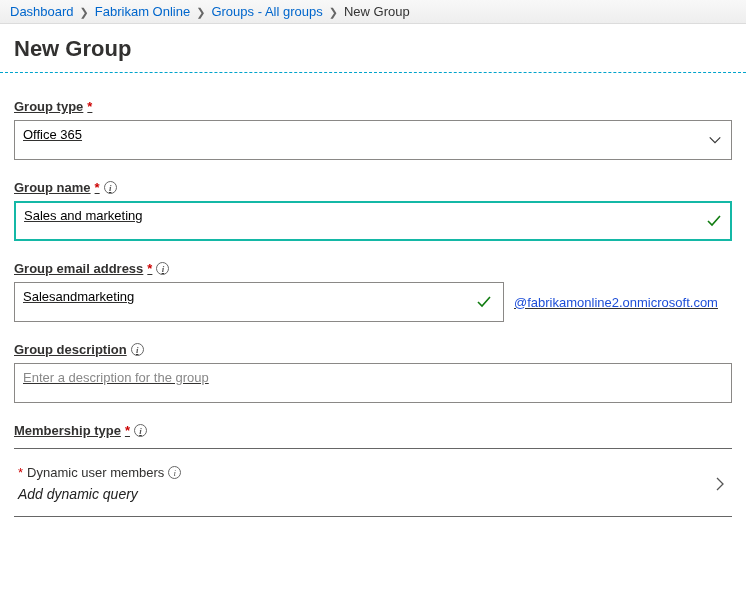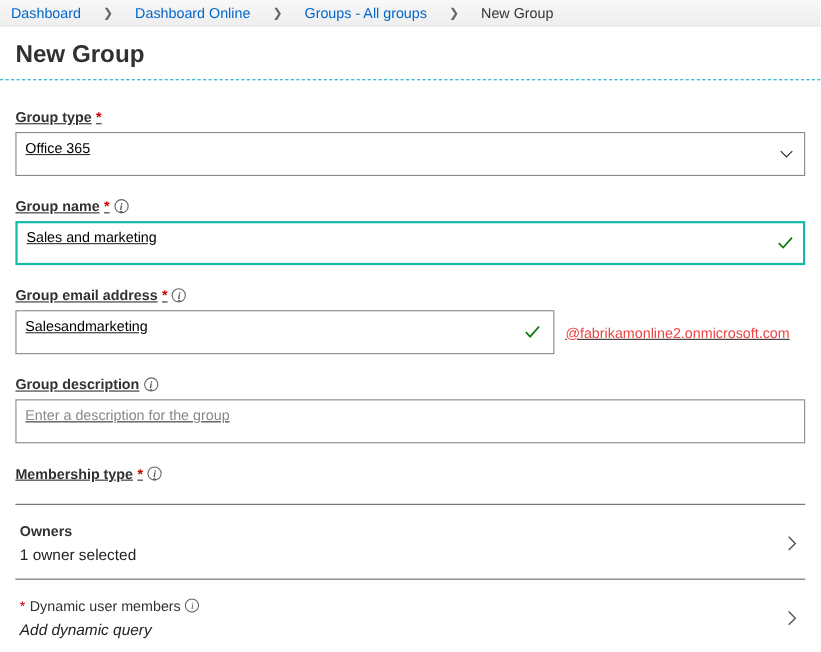--- a/index.html
+++ b/index.html
@@ -9,22 +9,22 @@
       color: #323130;
       background: #ffffff;
       width: 746px;
     }
     .breadcrumb {
       background: linear-gradient(#f8f8f8, #eeeeee);
       border-bottom: 1px solid #dcdcdc;
       padding: 4px 10px;
       font-size: 13px;
       display: flex;
-      align-items: center;
-      gap: 20px;
+      align-items: flex-end;
+      gap: 6px;
     }
     .breadcrumb a { color: #0066cc; text-decoration: none; cursor: pointer; }
     .breadcrumb .chev { color: #666; font-size: 11px; }
     .breadcrumb .current { color: #333; }
     .page-title {
       font-size: 22px;
       font-weight: 600;
       padding: 12px 14px 10px;
     }
     .dashed-sep {
@@ -63,21 +63,21 @@
       padding: 4px 30px 16px 8px;
       font-size: 13px;
       font-family: inherit;
       border: 1px solid #8a8886;
       background: #fff;
       outline: none;
     }
     .input::placeholder { color: #888; }
     .select.highlight, .input.highlight { border: 2px solid #14b8a6; }
     .email-input { flex: 0 0 490px; width: 490px; }
-    .domain-suffix { font-size: 13px; color: #ef4444; white-space: nowrap; }
+    .domain-suffix { font-size: 13px; color: #1d4ed8; white-space: nowrap; }
     .chevron-down {
       position: absolute;
       right: 10px; top: 50%;
       transform: translateY(-50%);
       pointer-events: none;
       color: #333;
     }
     .chevron-down svg { width: 14px; height: 14px; display: block; }
     .check-icon {
       position: absolute;
@@ -108,21 +108,21 @@
     .nav-row .value-italic { font-style: italic; }
     .nav-chevron { color: #555; }
     .nav-chevron svg { width: 16px; height: 16px; display: block; }
   </style>
 </head>
 <body>
 
 <div class="breadcrumb">
   <a>Dashboard</a>
   <span class="chev">❯</span>
-  <a>Dashboard Online</a>
+  <a>Fabrikam Online</a>
   <span class="chev">❯</span>
   <a>Groups - All groups</a>
   <span class="chev">❯</span>
   <span class="current">New Group</span>
 </div>
 
 <h1 class="page-title">New Group</h1>
 <hr class="dashed-sep">
 
 <div class="form">
@@ -178,43 +178,30 @@
   <div class="field">
     <div class="field-label">
       <span>Group description</span>
       <span class="info-icon">i</span>
     </div>
     <div class="control-wrap">
       <input class="input" placeholder="Enter a description for the group" style="">
     </div>
   </div>
 
-  <div class="field" style="">
+  <div class="field" style="margin-bottom:10px;">
     <div class="field-label">
       <span>Membership type</span>
       <span class="req">*</span>
       <span class="info-icon">i</span>
     </div>
   </div>
 
   <hr class="section-sep">
 
-  <div class="nav-row">
-    <div class="labels">
-      <div class="title-line">
-        <span class="title-bold">Owners</span>
-      </div>
-      <div class="value-line">1 owner selected</div>
-    </div>
-    <span class="nav-chevron">
-      <svg viewBox="0 0 16 16">
-          <path d="M5 2 L11 8 L5 14" fill="none" stroke="currentColor" stroke-width="1.3"></path>
-        </svg>
-    </span>
-  </div>
 
   <div class="nav-row">
     <div class="labels">
       <div class="title-line">
         <span class="req">*</span>
         <span>Dynamic user members</span>
         <span class="info-icon">i</span>
       </div>
       <div class="value-line value-italic">Add dynamic query</div>
     </div>

